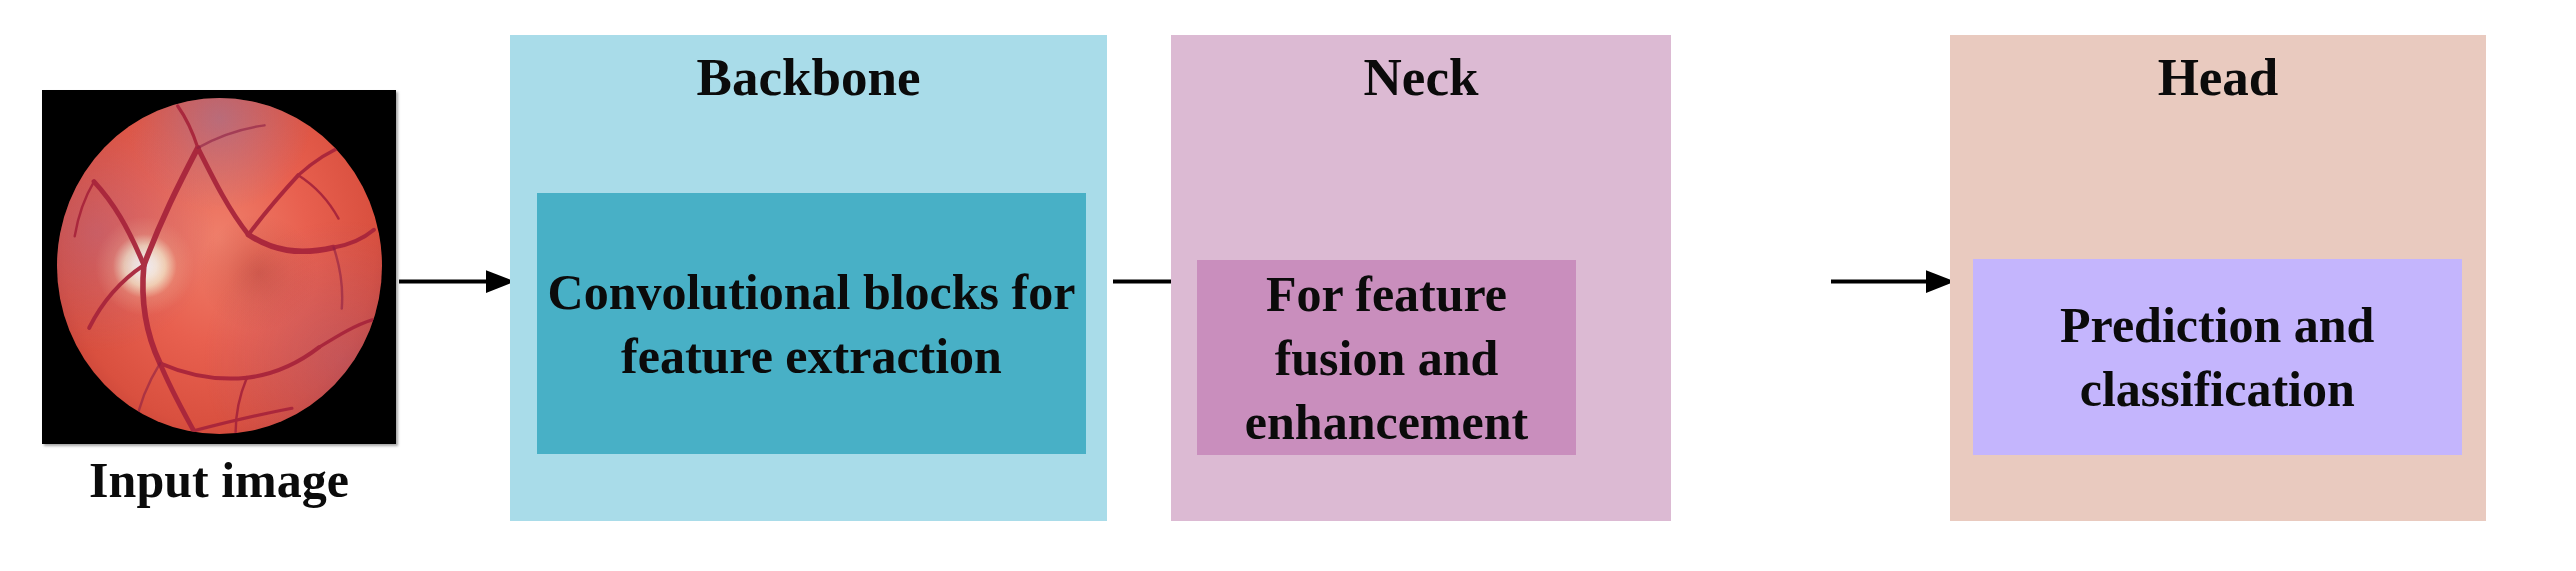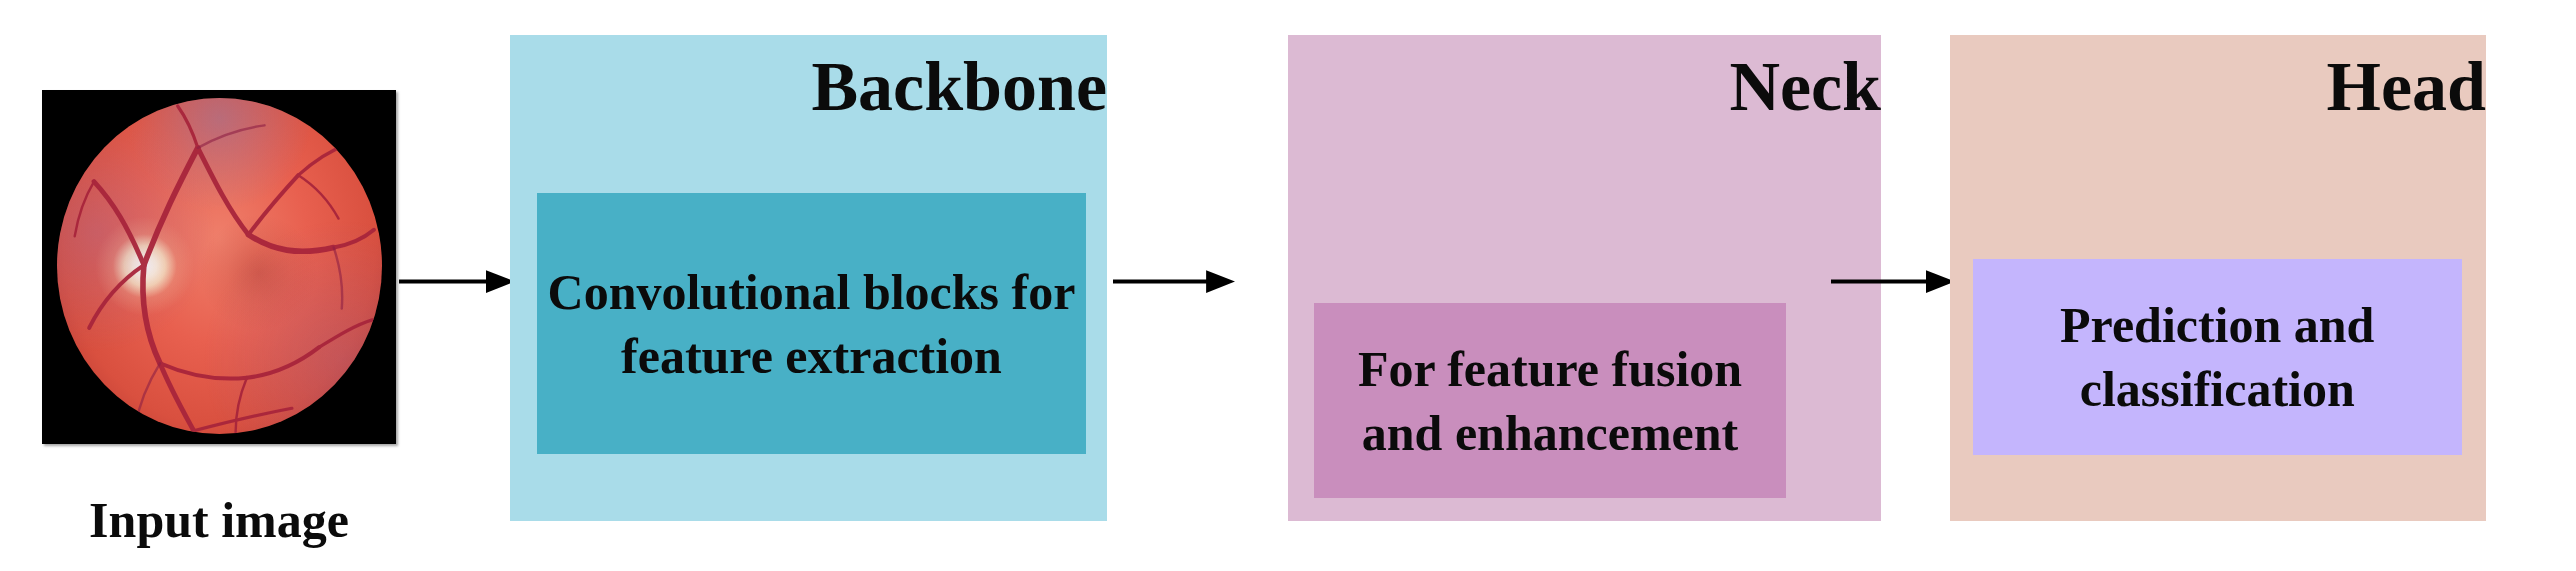--- a/index.html
+++ b/index.html
@@ -68,41 +68,40 @@
     position: absolute;
     left: 0;
     top: 364px;
     width: 354px;
     text-align: center;
     font-weight: bold;
     font-size: 50px;
     line-height: 1.05;
     color: #0b0b0b;
     white-space: nowrap;
-    margin-top: 40px;
   }
 
   
   .stage {
     position: absolute;
     top: 35px;
     height: 486px;
   }
   .stage-outer {
     position: absolute;
     inset: 0;
   }
   .stage-title {
     position: absolute;
     left: 0;
     right: 0;
     top: 13px;
-    text-align: right;
+    text-align: center;
     font-weight: bold;
-    font-size: 70px;
+    font-size: 53px;
     line-height: 1.1;
     color: #0b0b0b;
   }
   .stage-inner {
     position: absolute;
     display: flex;
     align-items: center;
     justify-content: center;
     text-align: center;
     font-weight: bold;
@@ -115,26 +114,25 @@
 
   
   #stage-backbone { left: 510px; width: 597px; }
   #stage-backbone .stage-outer { background: #a9dce9; }
   #stage-backbone .stage-inner {
     left: 27px; right: 21px; top: 158px; height: 261px;
     background: #48b0c6;
   }
 
   
-  #stage-neck { left: 1288px; width: 593px; }
+  #stage-neck { left: 1171px; width: 500px; }
   #stage-neck .stage-outer { background: #dcbad3; }
   #stage-neck .stage-inner {
     left: 26px; right: 95px; top: 225px; height: 195px;
     background: #c98ebd;
-    margin-top: 43px;
   }
 
   
   #stage-head { left: 1950px; width: 536px; }
   #stage-head .stage-outer { background: #e9cabf; }
   #stage-head .stage-inner {
     left: 22.5px; right: 24px; top: 224px; height: 196px;
     background: #e8ab95;
   }
 

